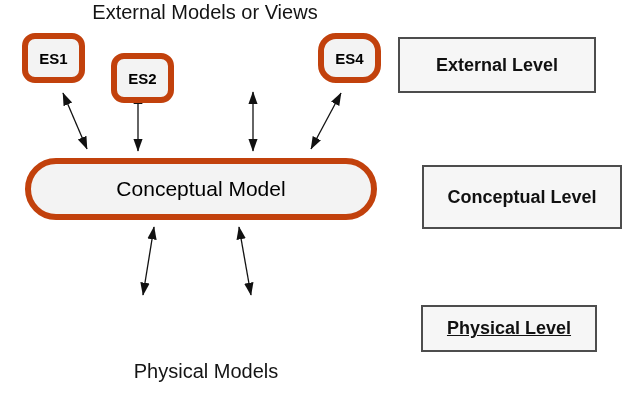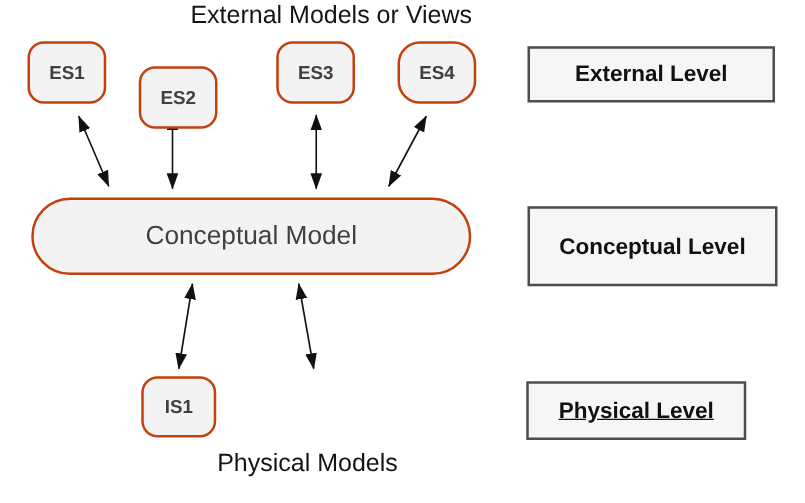--- a/index.html
+++ b/index.html
@@ -15,32 +15,32 @@
     overflow:hidden;
   }
   .caption{
     position:absolute;
     color:#141414;
     font-size:20px;
     font-weight:400;
     text-align:center;
     white-space:nowrap;
   }
-  .caption.top{ left:16px; top:1px; width:410px;padding-left:44px; }
-  .caption.bottom{ left:0; top:360px; width:412px;margin-left:40px; }
+  .caption.top{ left:0; top:1px; width:410px; }
+  .caption.bottom{ left:0; top:360px; width:412px; }
 
   .node{
     position:absolute;
     box-sizing:border-box;
     background:#f3f3f3;
-    border:2px solid #c2410c;
+    border:6px solid #c2410c;
     display:flex;
     align-items:center;
     justify-content:center;
-    color:#404040;
+    color:#000000;
   }
   .node.small{
     width:63px;
     height:50px;
     border-radius:13px;
     font-size:15px;
     font-weight:700;
   }
   .node.es1{ left:22px;  top:33px; }
   .node.es2{ left:111px; top:33px;margin-top:20px; }
@@ -62,21 +62,21 @@
     background:#f6f6f6;
     border:2px solid #4d4d4d;
     display:flex;
     align-items:center;
     justify-content:center;
     color:#111;
     font-size:18px;
     font-weight:700;
     white-space:nowrap;
   }
-  .level-box.external  { left:422px; top:37px;  width:198px; height:45px; }
+  .level-box.external  { left:398px; top:37px;  width:198px; height:56px; }
   .level-box.conceptual{ left:422px; top:165px; width:200px; height:64px; }
   .level-box.physical  { left:421px; top:305px; width:176px; height:47px;text-decoration:underline; }
 
   .arrow-layer{
     position:absolute;
     left:0; top:0;
     width:644px; height:402px;
     pointer-events:none;
   }
 </style>
@@ -99,24 +99,22 @@
       <line x1="154" y1="227" x2="143" y2="295" marker-start="url(#ah)" marker-end="url(#ah)"></line>
       <line x1="239" y1="227" x2="251" y2="295" marker-start="url(#ah)" marker-end="url(#ah)"></line>
     </g>
   </svg>
 
   <div class="caption top">External Models or Views</div>
   <div class="caption bottom">Physical Models</div>
 
   <div class="node small es1">ES1</div>
   <div class="node small es2">ES2</div>
-  <div class="node small es3">ES3</div>
   <div class="node small es4">ES4</div>
 
   <div class="node conceptual">Conceptual Model</div>
 
-  <div class="node small is1">IS1</div>
 
   <div class="level-box external">External Level</div>
   <div class="level-box conceptual">Conceptual Level</div>
   <div class="level-box physical">Physical Level</div>
 
 </div>
 
 </body></html>

